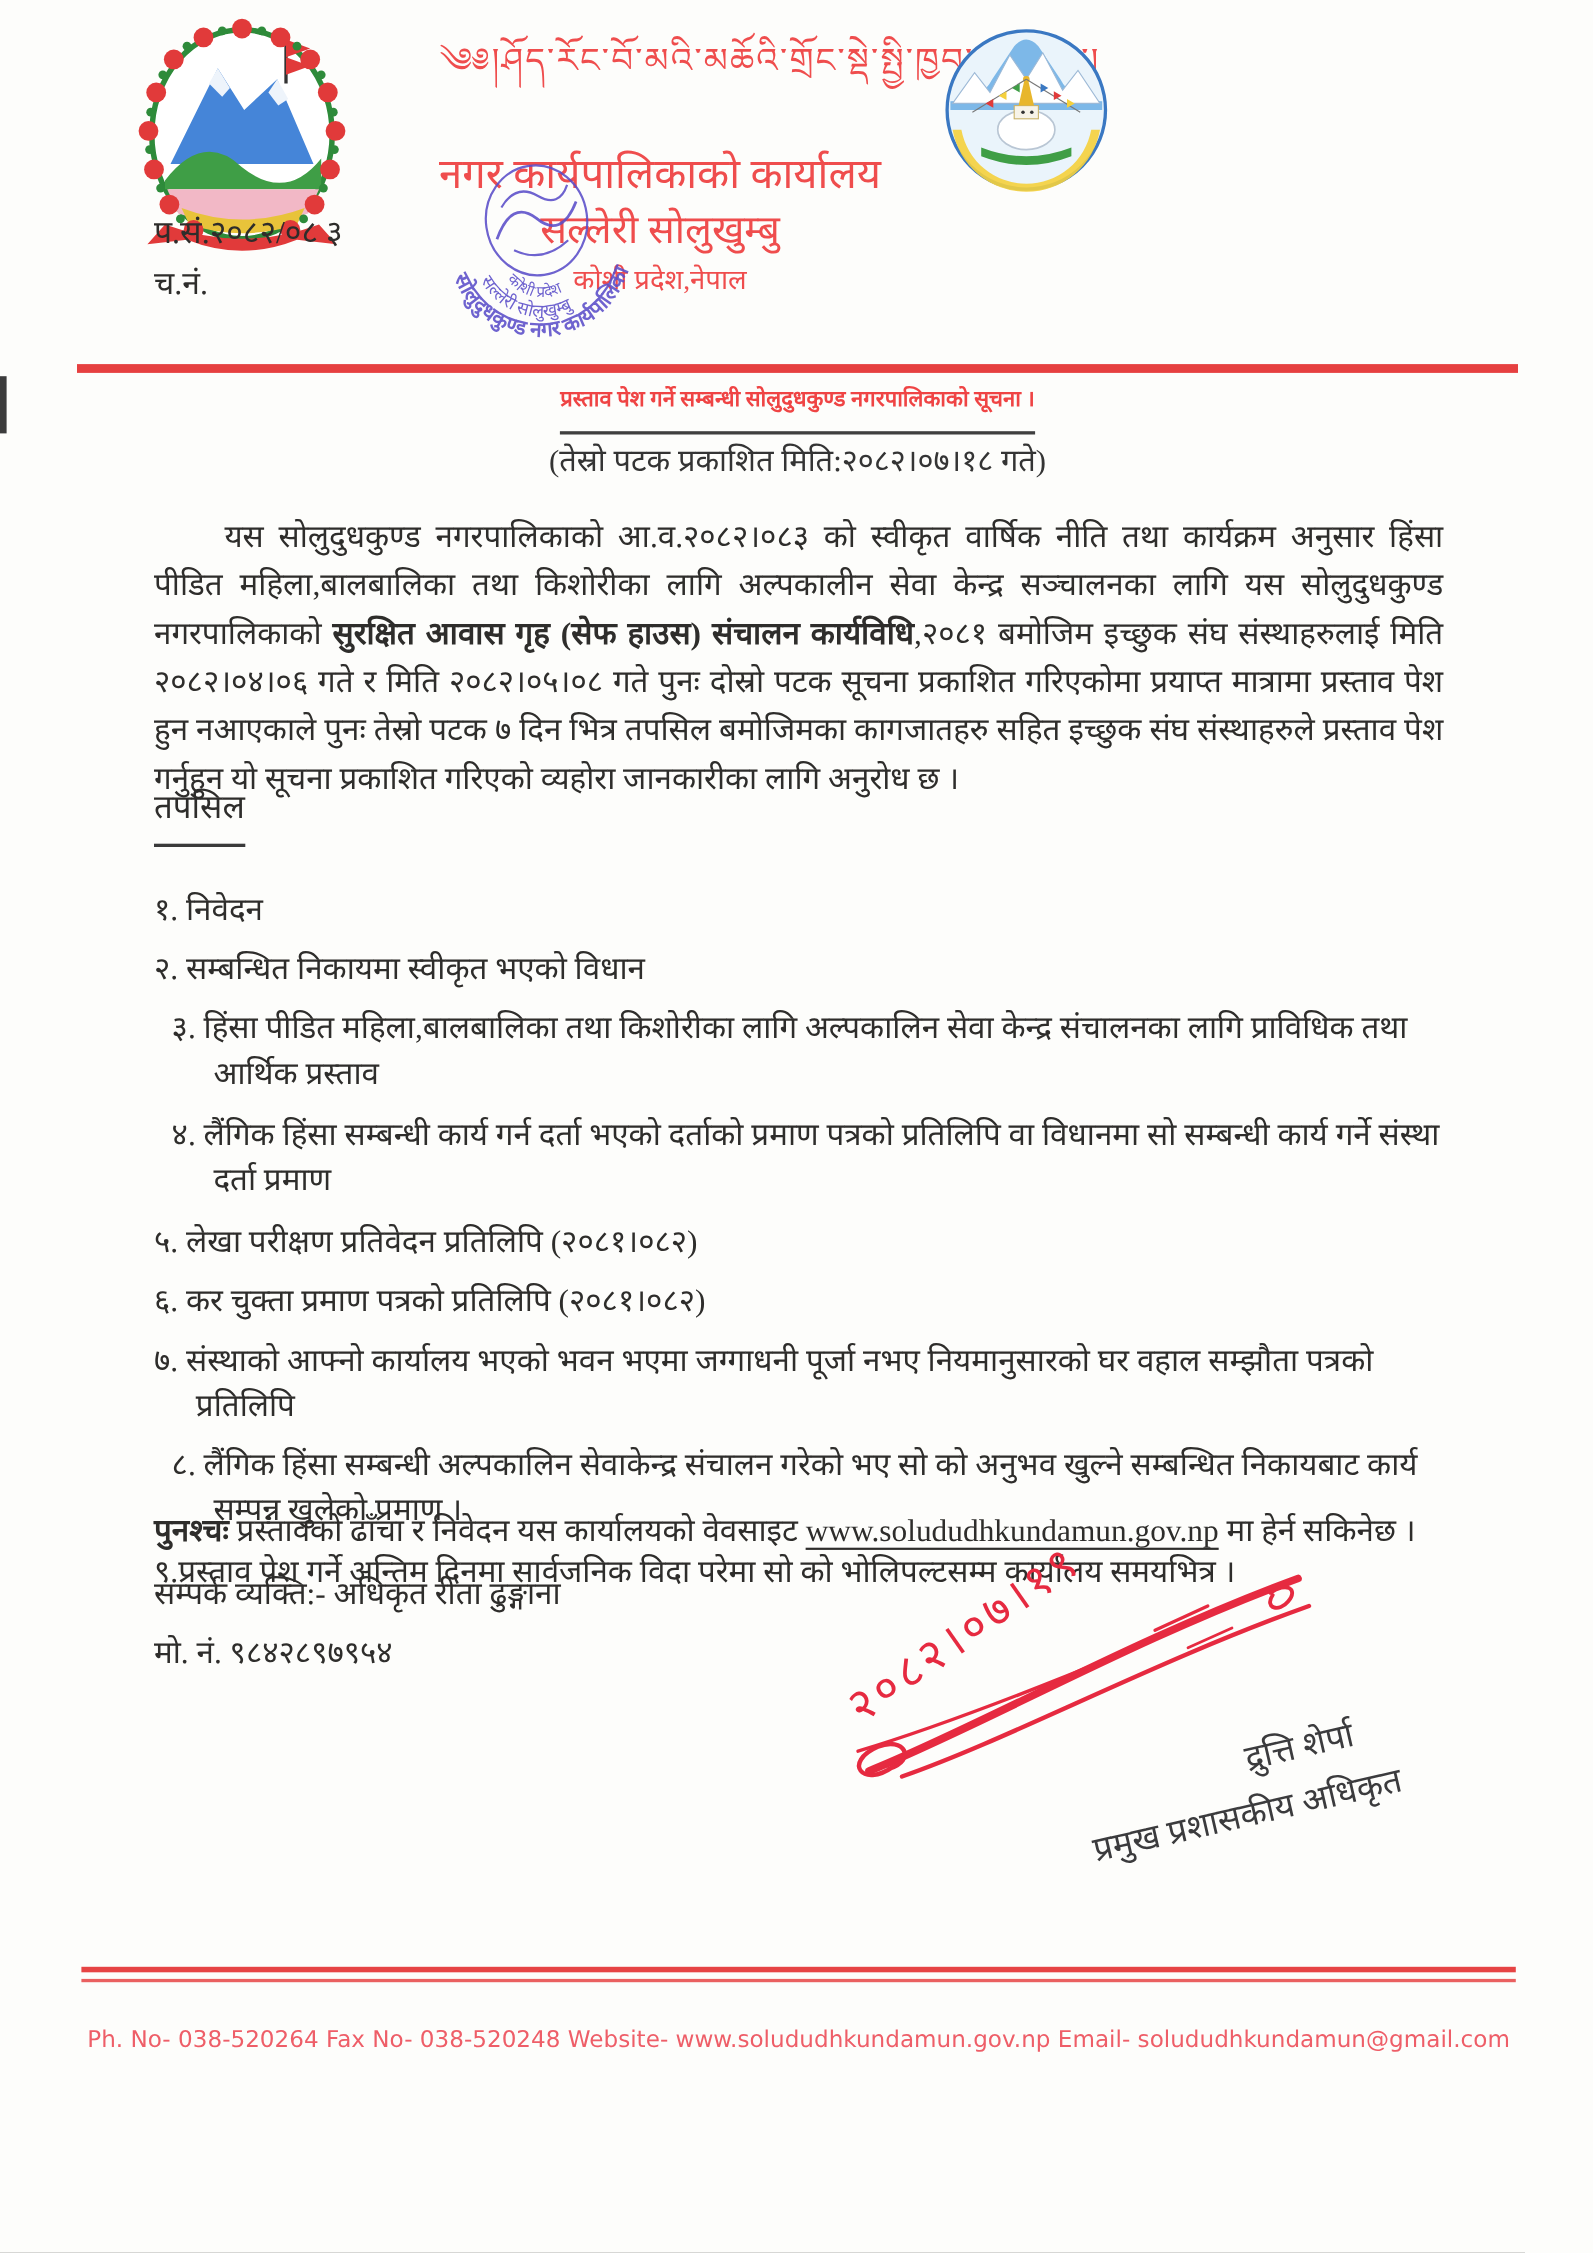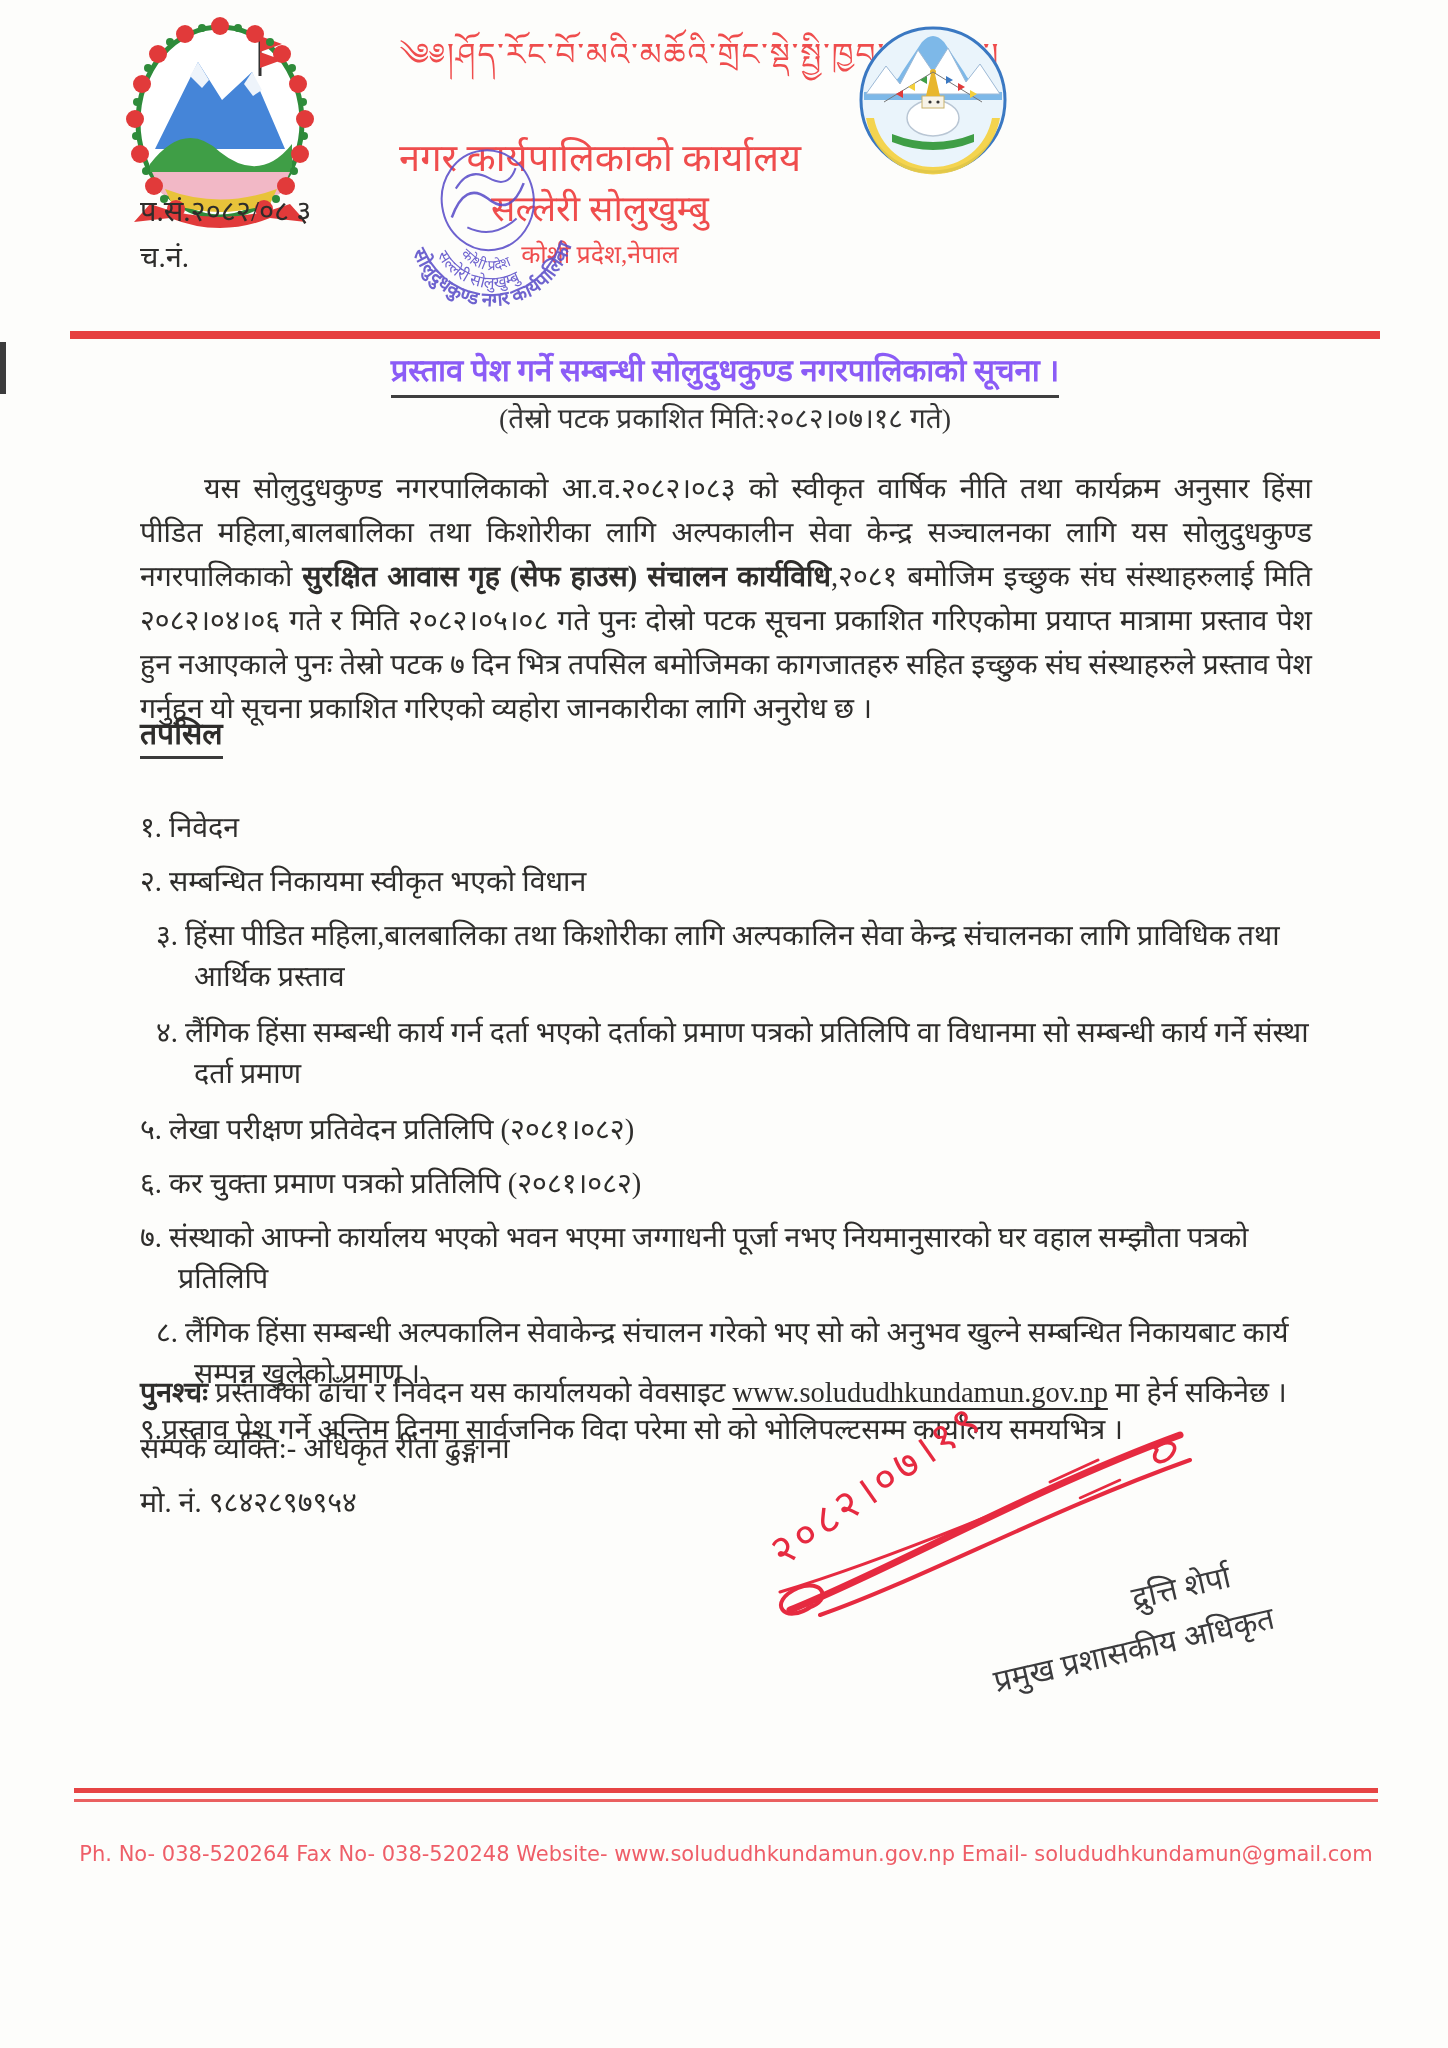--- a/index.html
+++ b/index.html
@@ -36,35 +36,35 @@
   .letter-no{position:absolute;left:140px;top:190px;font-size:29px;color:#2e2d2b;}
   .ref-no{position:absolute;left:140px;top:236px;font-size:29px;color:#2e2d2b;}
   .emblem-left{position:absolute;left:110px;top:14px;width:220px;height:220px;}
   .logo-right{position:absolute;left:852px;top:22px;width:162px;height:160px;}
   .stamp{position:absolute;left:392px;top:128px;width:200px;height:205px;opacity:.88;transform:rotate(-8deg);}
   .rule-top{position:absolute;left:70px;top:331px;width:1310px;height:8px;background:#e64040;}
   .edge-mark{position:absolute;left:0;top:342px;width:6px;height:52px;background:#3c3c3c;}
   
   .notice-title-wrap{position:absolute;left:140px;top:348px;width:1170px;text-align:center;}
   .notice-title{
-    display:inline-block;font-size:31px;font-weight:bold;color:#8b5cf6;
-    border-bottom:3px solid #3f3f3f;padding-bottom:5px;
+    display:inline-block;font-size:20px;font-weight:bold;color:#ef4444;
+    border-bottom:3px solid #3f3f3f;padding-bottom:17px;
   }
   .publish-line{
     position:absolute;left:140px;top:398px;width:1170px;text-align:center;
     font-size:28px;color:#343434;
   }
   .body-par{
     position:absolute;left:140px;top:438px;width:1172px;
     font-size:28.5px;line-height:44px;text-align:justify;text-indent:64px;
   }
   .tapasil-head-wrap{position:absolute;left:140px;top:712px;}
   .tapasil-head{
-    display:inline-block;font-size:30px;font-weight:bold;
-    border-bottom:3px solid #3a3a3a;padding-bottom:3px;
+    display:inline-block;font-size:30px;font-weight:normal;
+    border-bottom:3px solid #3a3a3a;padding-bottom:14px;
   }
   .tapasil-list{position:absolute;left:140px;top:807px;width:1180px;font-size:28.5px;}
   .tapasil-item{
     line-height:41px;margin-bottom:13px;
     padding-left:38px;text-indent:-38px;
   }
   .tapasil-item.wrap2{margin-bottom:15px;margin-left:16px;}
   
   .postscript{position:absolute;left:140px;top:1372px;width:1180px;font-size:28.5px;line-height:42px;}
   .ps-label{font-weight:bold;}

